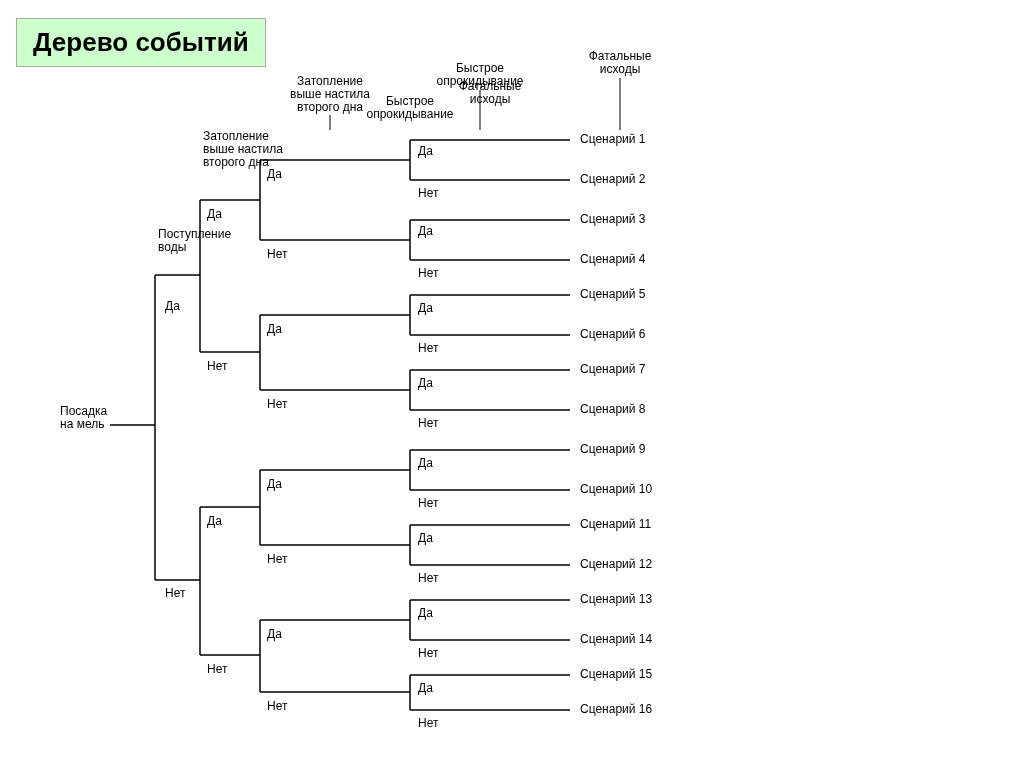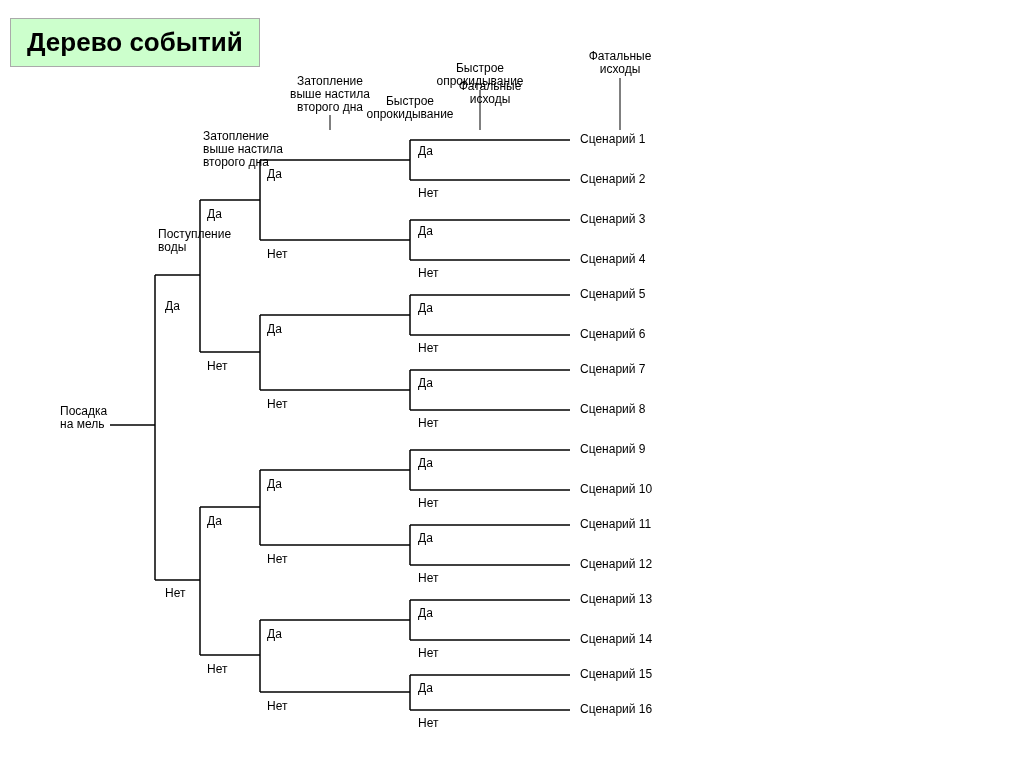--- a/index.html
+++ b/index.html
@@ -9,21 +9,21 @@
       font-size: 13px;
       width: 1024px;
       height: 768px;
       overflow: hidden;
       position: relative;
     }
 
     .title-box {
       position: absolute;
       top: 18px;
-      left: 10px;
+      left: 16px;
       background: #ccffcc;
       border: 1px solid #aaa;
       padding: 8px 16px;
       font-size: 26px;
       font-weight: bold;
     }
 
     svg {
       position: absolute;
       top: 0;

